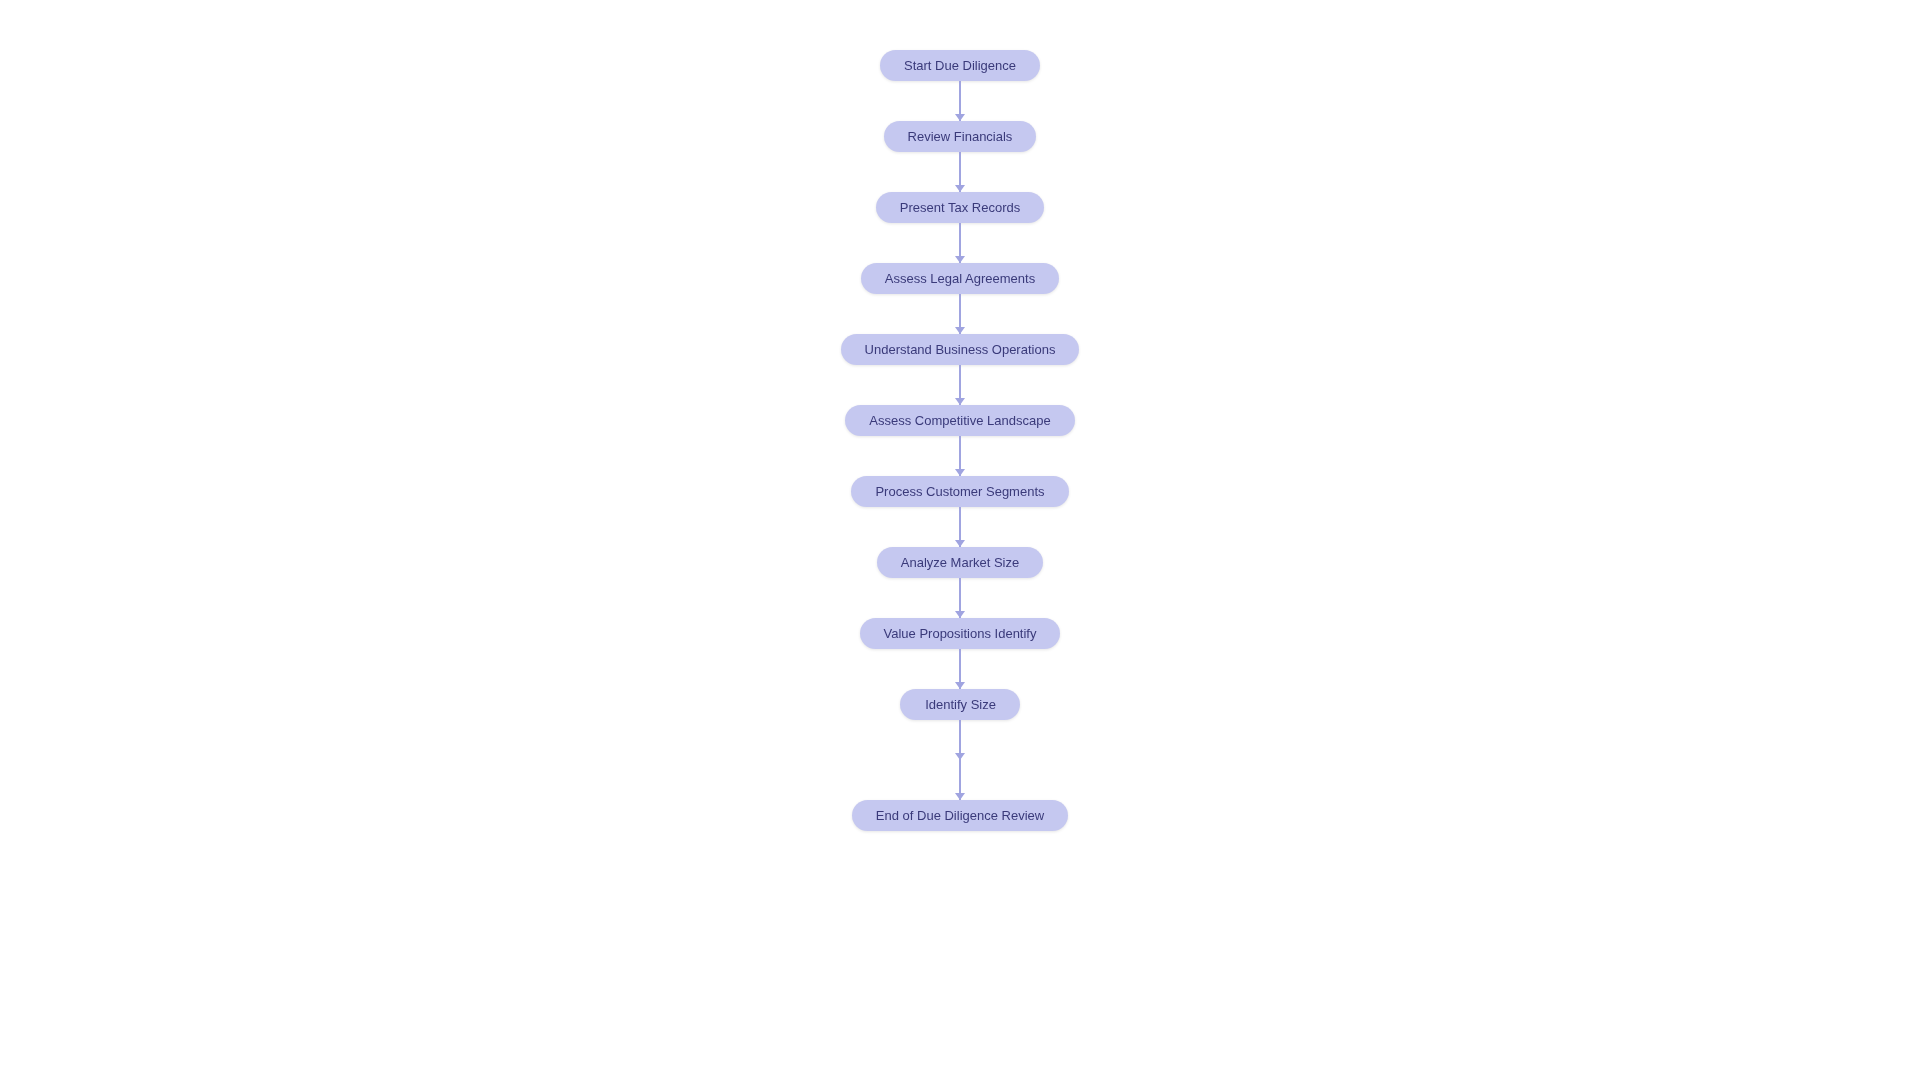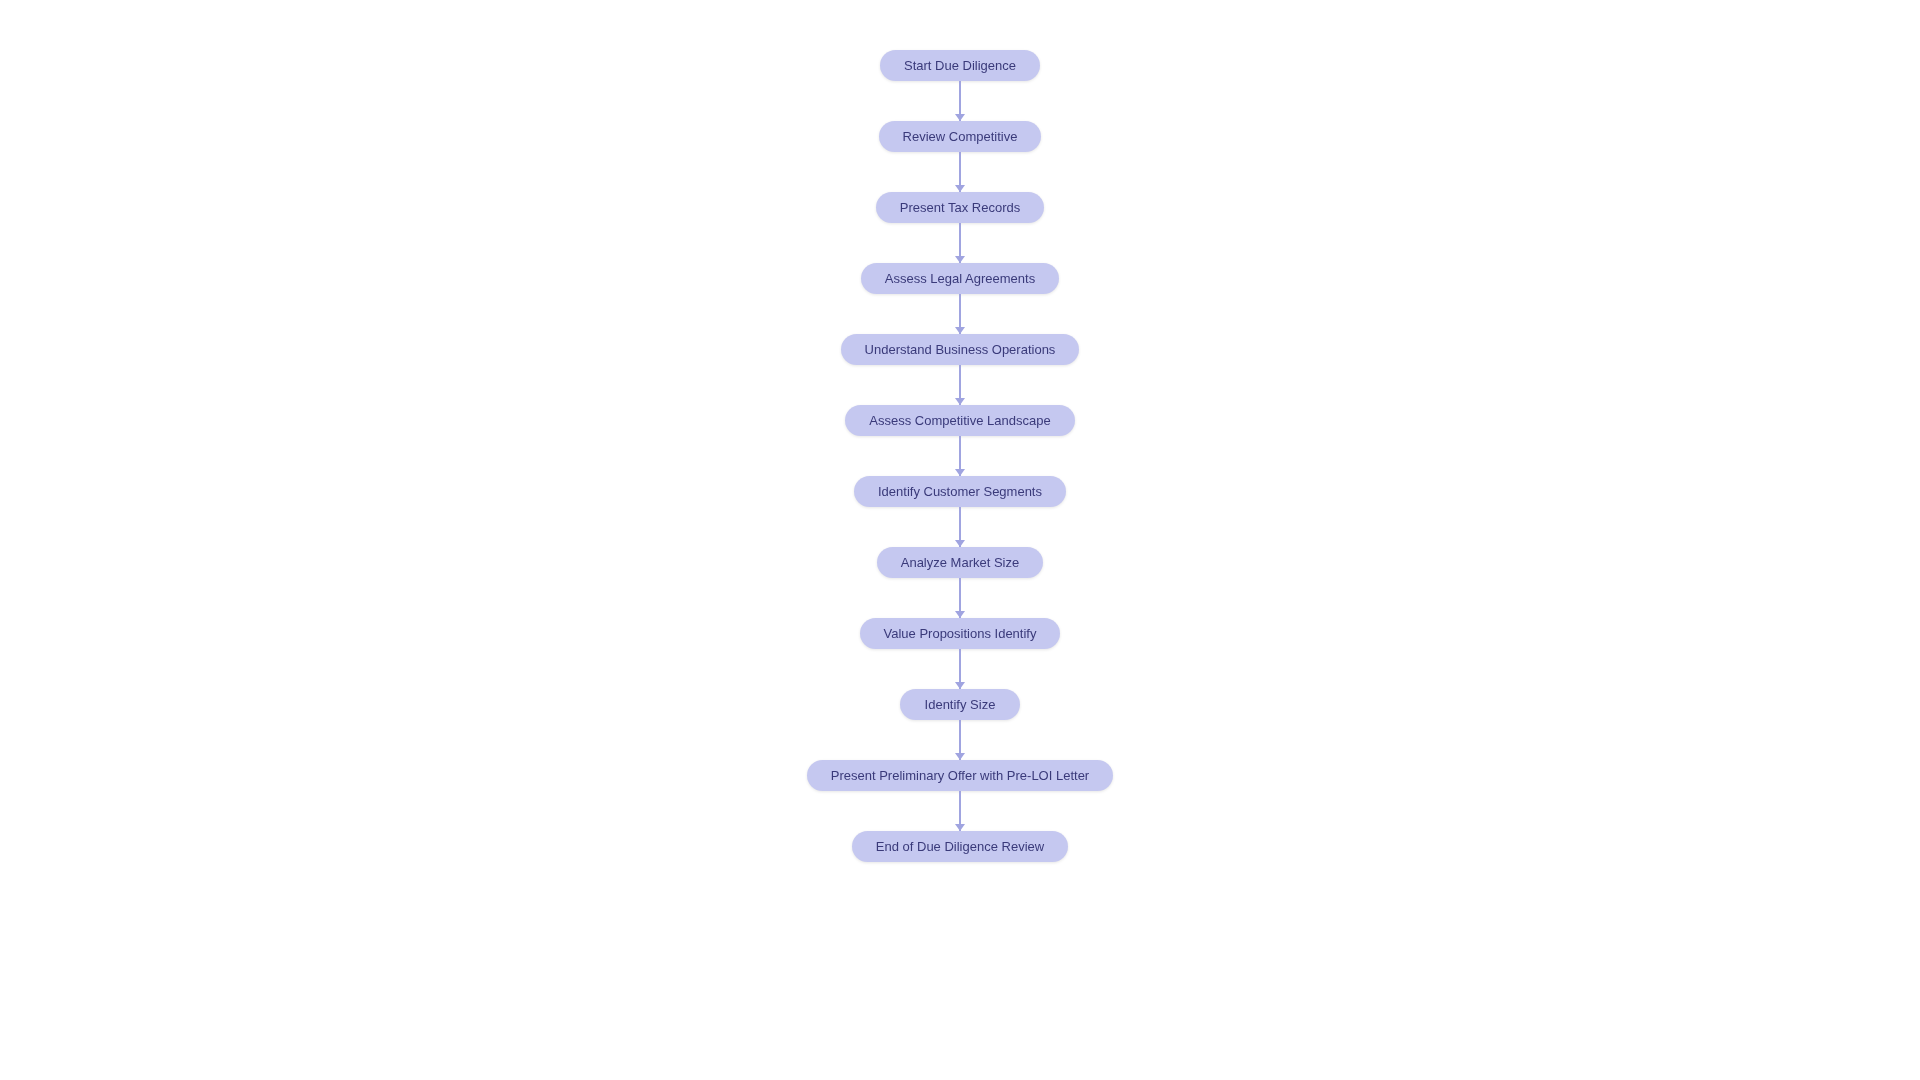--- a/index.html
+++ b/index.html
@@ -26,21 +26,21 @@
       padding: 20px 0;
       margin-top: 10px;
     }
 
     .flow-node {
       background: #c5c8f0;
       border-radius: 20px;
       padding: 8px 24px;
       font-size: 13px;
       color: #3a3a7a;
-      text-align: center;
+      text-align: right;
       white-space: nowrap;
       min-width: 120px;
       box-shadow: 0 1px 3px rgba(0,0,0,0.1);
       cursor: pointer;
       user-select: none;
     }
 
     .flow-connector {
       width: 2px;
       height: 40px;
@@ -63,34 +63,33 @@
       border-right: 5px solid transparent;
       border-top: 7px solid #a0a4e0;
     }
   </style>
 </head>
 <body>
 
 <div class="flowchart-container">
 <div class="flow-node">Start Due Diligence</div>
     <div class="flow-connector"></div>
-    <div class="flow-node">Review Competitive</div>
+    <div class="flow-node">Review Financials</div>
     <div class="flow-connector"></div>
     <div class="flow-node">Present Tax Records</div>
     <div class="flow-connector"></div>
     <div class="flow-node">Assess Legal Agreements</div>
     <div class="flow-connector"></div>
     <div class="flow-node">Understand Business Operations</div>
     <div class="flow-connector"></div>
     <div class="flow-node">Assess Competitive Landscape</div>
     <div class="flow-connector"></div>
-    <div class="flow-node">Identify Customer Segments</div>
+    <div class="flow-node">Process Customer Segments</div>
     <div class="flow-connector"></div>
     <div class="flow-node">Analyze Market Size</div>
     <div class="flow-connector"></div>
     <div class="flow-node">Value Propositions Identify</div>
     <div class="flow-connector"></div>
     <div class="flow-node">Identify Size</div>
     <div class="flow-connector"></div>
-    <div class="flow-node">Present Preliminary Offer with Pre-LOI Letter</div>
     <div class="flow-connector"></div>
     <div class="flow-node">End of Due Diligence Review</div>
   </div>
 
 </body></html>

